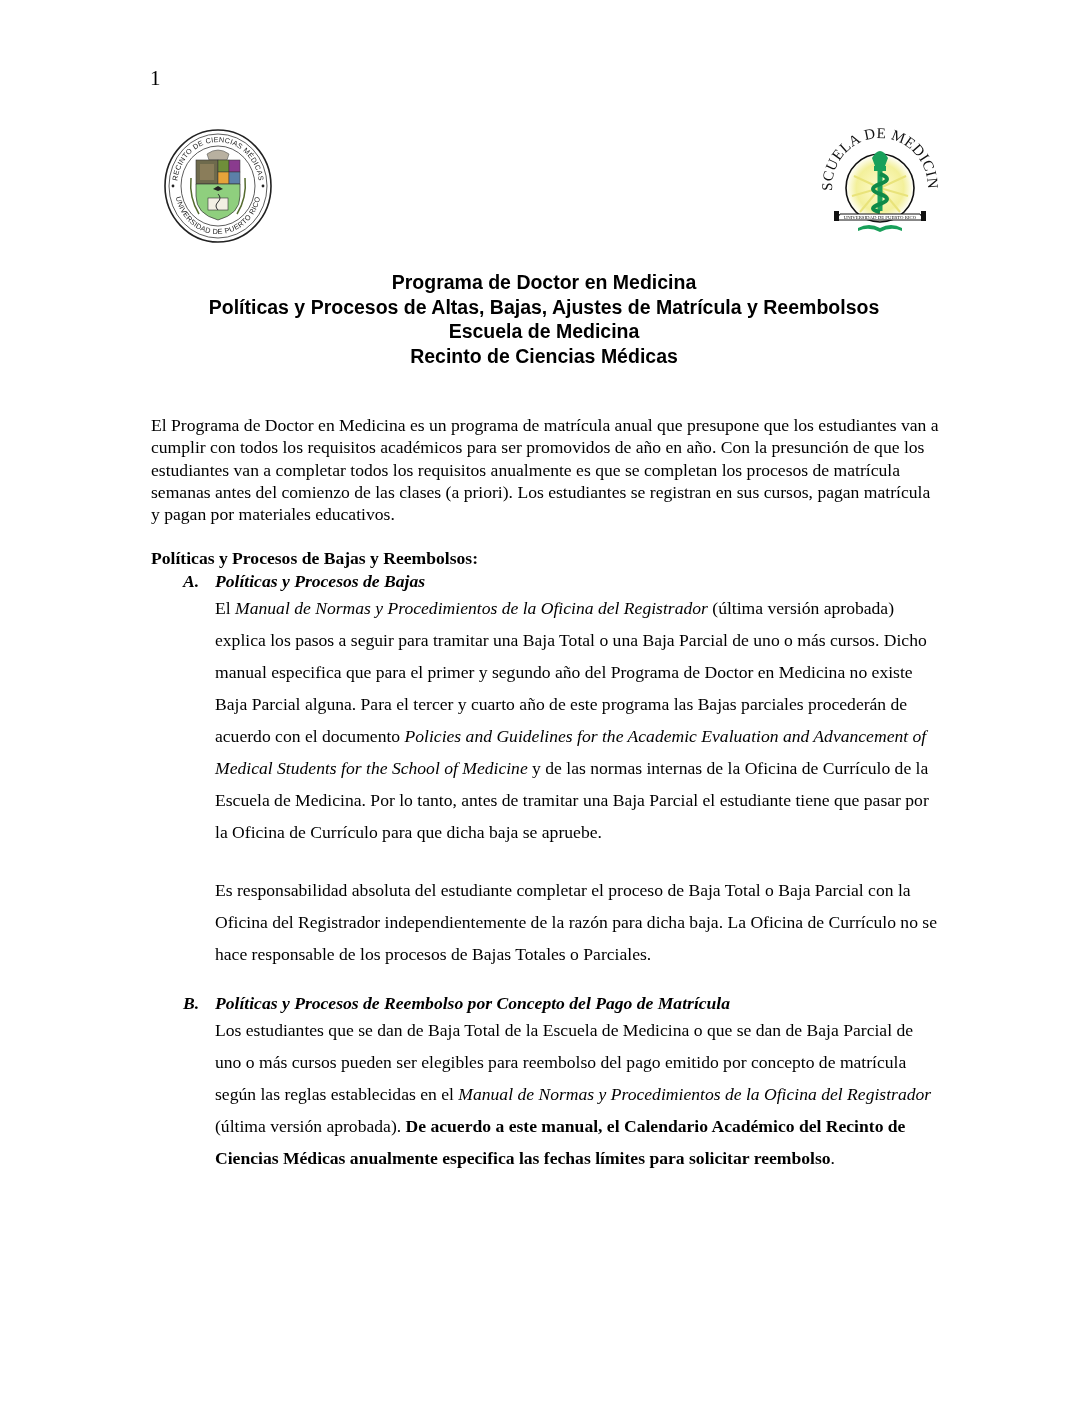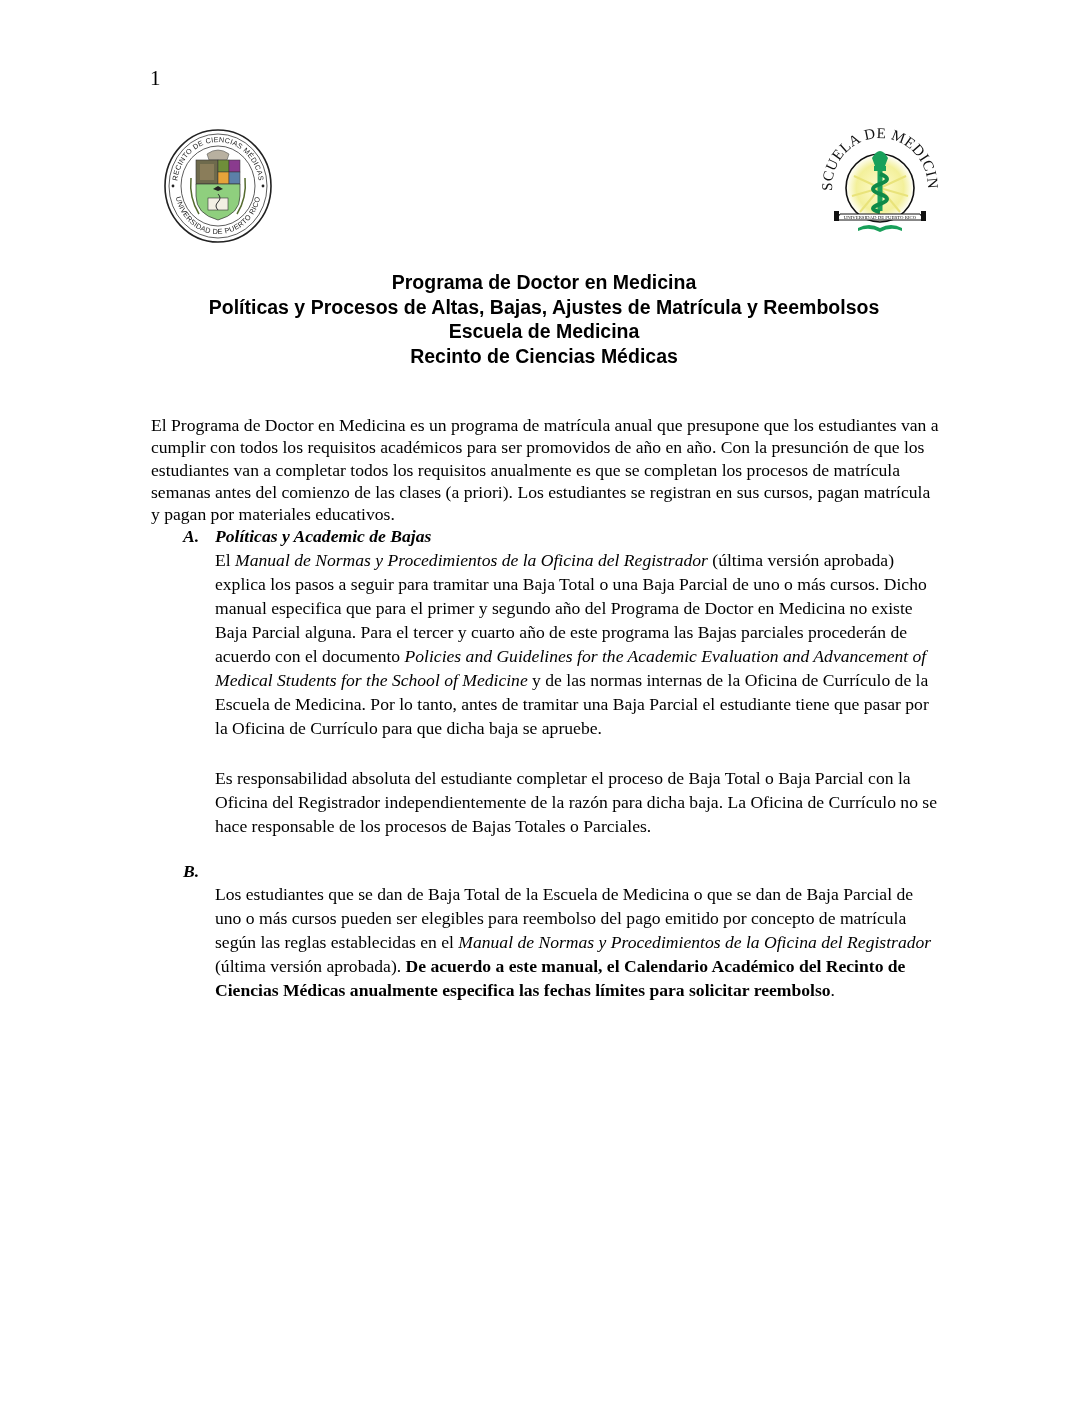--- a/index.html
+++ b/index.html
@@ -7,21 +7,21 @@
     .page-num { position: absolute; left: 150px; top: 66px; font-family: "Liberation Serif", serif; font-size: 21px; }
     .seal-left { position: absolute; left: 163px; top: 128px; width: 110px; height: 116px; }
     .seal-right { position: absolute; left: 818px; top: 118px; width: 124px; height: 124px; }
     .title-block { position: absolute; left: 140px; top: 270px; width: 808px; text-align: center; font-family: "Liberation Sans", sans-serif; font-weight: bold; font-size: 19.5px; line-height: 24.5px; }
     .content { position: absolute; left: 151px; top: 414px; width: 790px; font-family: Liberation Serif, serif; font-size: 17.6px; line-height: 22.3px; }
     .para { margin: 0; }
     .section-head { font-weight: bold; margin-top: 22px; }
     .sub { margin-left: 32px; }
     .sub-head { font-weight: bold; font-style: italic; display: flex; }
     .sub-head .letter { width: 32px; margin-left: 0; }
-    .sub-body { margin-left: 64px; line-height: 24px; }
+    .sub-body { margin-left: 64px; line-height: 32px; }
     .gap { height: 26px; }
     .gap-b { height: 22px; }
     i { font-style: italic; }
     b { font-weight: bold; }
   </style>
 </head>
 <body>
 
 <div class="page-num">1</div>
 
@@ -92,35 +92,37 @@
 <div class="title-block">
   <div>Programa de Doctor en Medicina</div>
   <div>Políticas y Procesos de Altas, Bajas, Ajustes de Matrícula y Reembolsos</div>
   <div>Escuela de Medicina</div>
   <div>Recinto de Ciencias Médicas</div>
 </div>
 
 <div class="content">
   <p class="para">El Programa de Doctor en Medicina es un programa de matrícula anual que presupone que los estudiantes van a cumplir con todos los requisitos académicos para ser promovidos de año en año. Con la presunción de que los estudiantes van a completar todos los requisitos anualmente es que se completan los procesos de matrícula semanas antes del comienzo de las clases (a priori). Los estudiantes se registran en sus cursos, pagan matrícula y pagan por materiales educativos.</p>
 
+  <div class="section-head">Políticas y Procesos de Bajas y Reembolsos:</div>
 
   <div class="sub">
     <div class="sub-head">
       <span class="letter">A.</span>
-      <span>Políticas y Academic de Bajas</span>
+      <span>Políticas y Procesos de Bajas</span>
     </div>
   </div>
   <div class="sub-body">
     <p class="para"><span>El </span><i>Manual de Normas y Procedimientos de la Oficina del Registrador</i><span> (última versión aprobada) explica los pasos a seguir para tramitar una Baja Total o una Baja Parcial de uno o más cursos. Dicho manual especifica que para el primer y segundo año del Programa de Doctor en Medicina no existe Baja Parcial alguna. Para el tercer y cuarto año de este programa las Bajas parciales procederán de acuerdo con el documento </span><i>Policies and Guidelines for the Academic Evaluation and Advancement of Medical Students for the School of Medicine</i><span> y de las normas internas de la Oficina de Currículo de la Escuela de Medicina. Por lo tanto, antes de tramitar una Baja Parcial el estudiante tiene que pasar por la Oficina de Currículo para que dicha baja se apruebe.</span></p>
     <div class="gap"></div>
     <p class="para">Es responsabilidad absoluta del estudiante completar el proceso de Baja Total o Baja Parcial con la Oficina del Registrador independientemente de la razón para dicha baja. La Oficina de Currículo no se hace responsable de los procesos de Bajas Totales o Parciales.</p>
   </div>
 
   <div class="gap-b"></div>
   <div class="sub">
     <div class="sub-head">
       <span class="letter">B.</span>
+      <span>Políticas y Procesos de Reembolso por Concepto del Pago de Matrícula</span>
     </div>
   </div>
   <div class="sub-body">
     <p class="para"><span>Los estudiantes que se dan de Baja Total de la Escuela de Medicina o que se dan de Baja Parcial de uno o más cursos pueden ser elegibles para reembolso del pago emitido por concepto de matrícula según las reglas establecidas en el </span><i>Manual de Normas y Procedimientos de la Oficina del Registrador</i><span> (última versión aprobada). </span><b>De acuerdo a este manual, el Calendario Académico del Recinto de Ciencias Médicas anualmente especifica las fechas límites para solicitar reembolso</b><span>.</span></p>
   </div>
 </div>
 
 </body></html>

